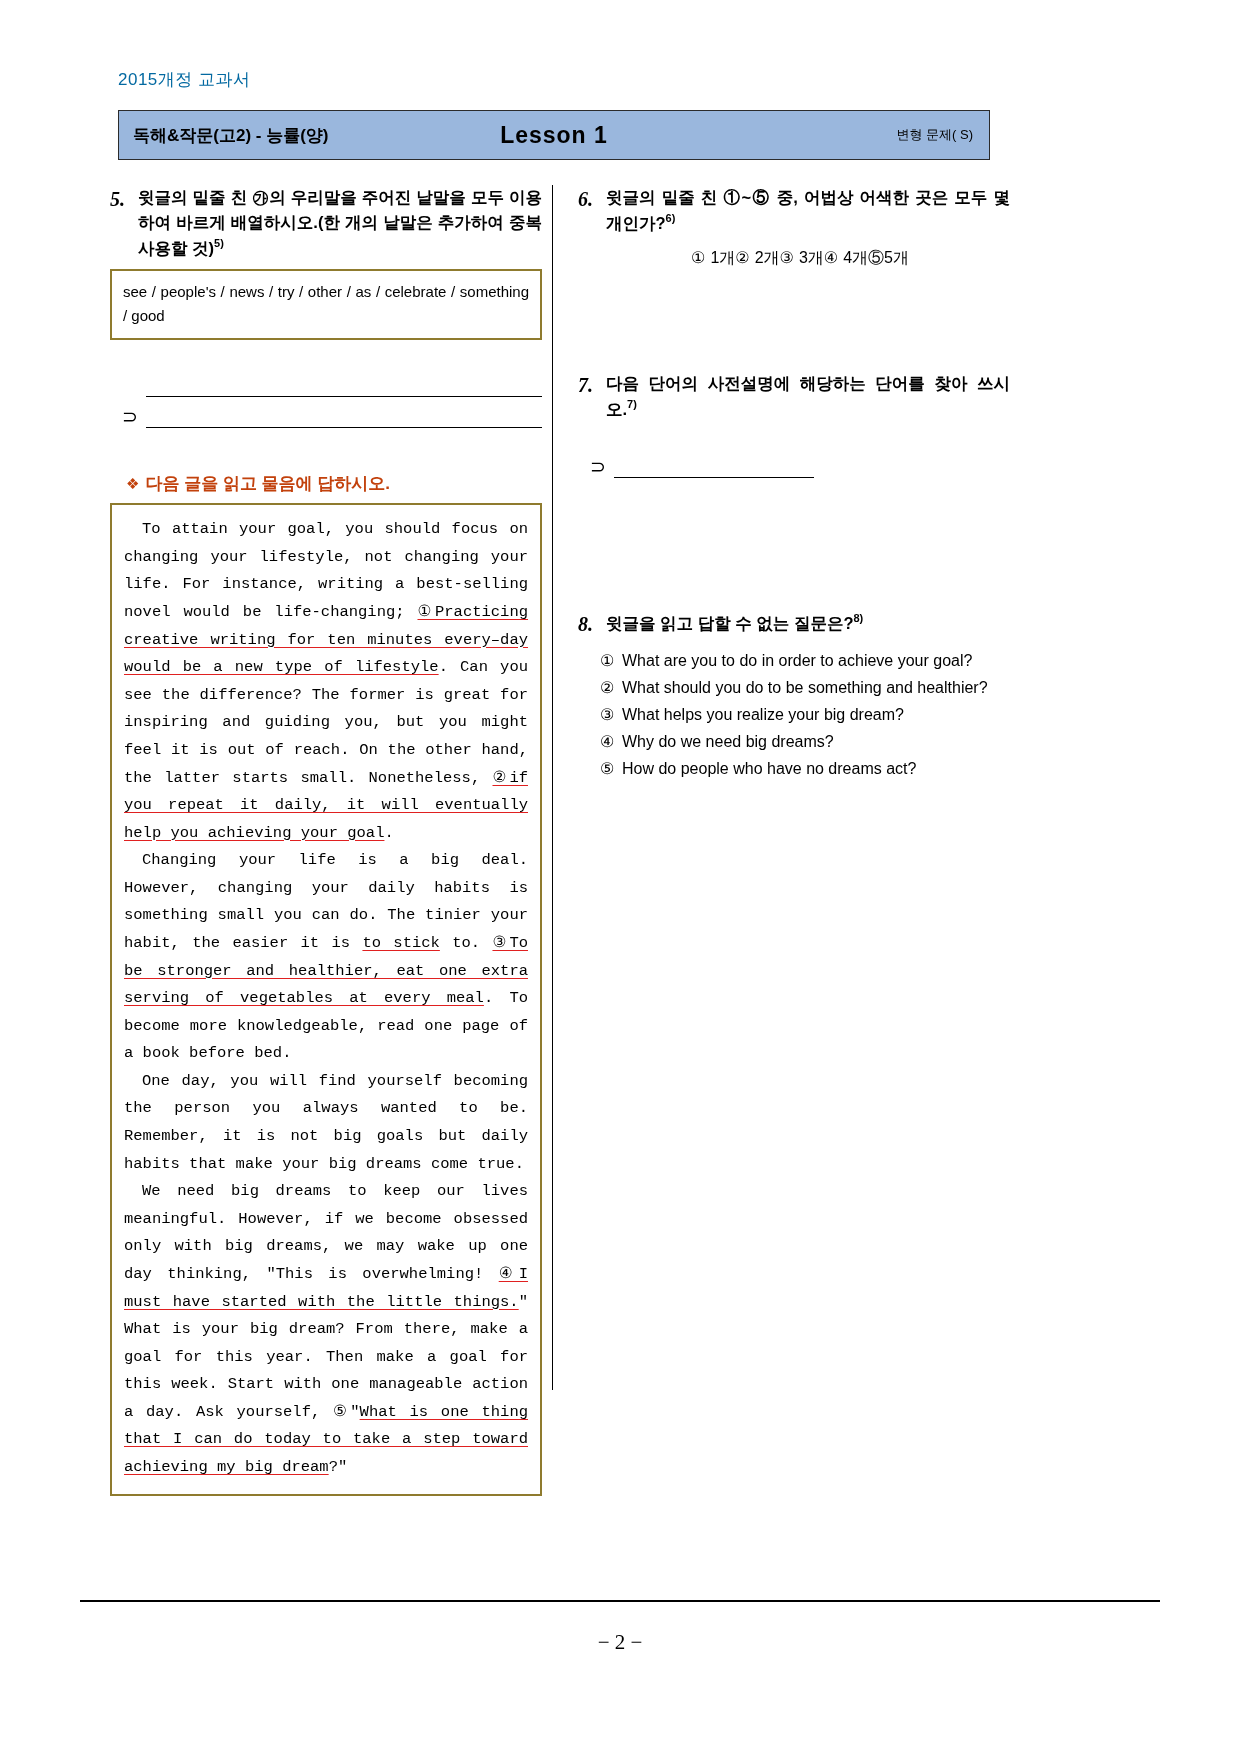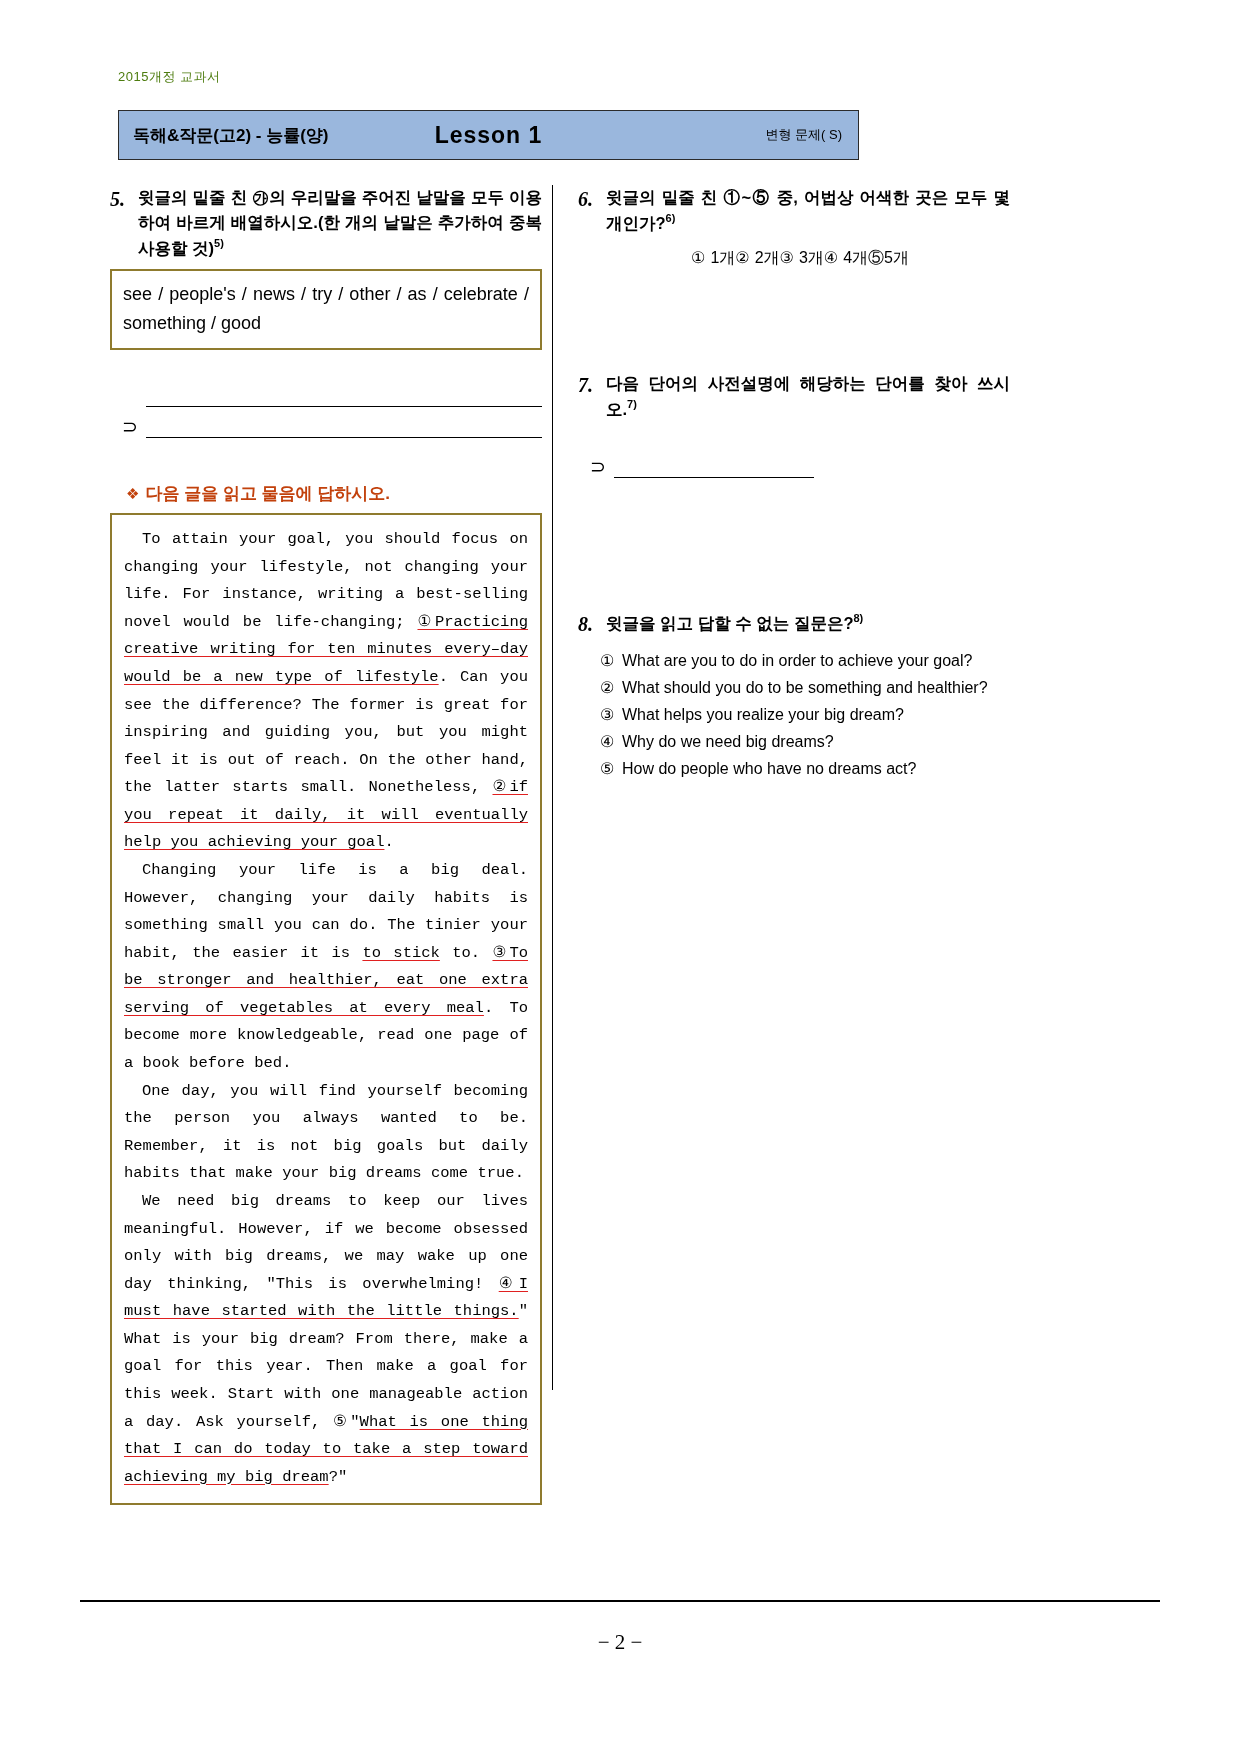--- a/index.html
+++ b/index.html
@@ -21,31 +21,31 @@
     height: 1752px;
     box-sizing: border-box;
     padding: 0;
   }
 
   
   .doc-label {
     position: absolute;
     left: 118px;
     top: 68px;
-    font-size: 13px;
+    font-size: 17px;
     letter-spacing: .5px;
-    color: #4d7c0f;
+    color: #0369a1;
   }
 
   
   .header-bar {
     position: absolute;
     left: 118px;
     top: 110px;
-    width: 741px;
+    width: 872px;
     height: 50px;
     background: #9ab7dd;
     border: 1px solid #2b2b2b;
     box-sizing: border-box;
     display: flex;
     align-items: center;
   }
   .header-left {
     font-size: 17px;
     font-weight: 700;
@@ -119,21 +119,21 @@
     vertical-align: super;
     font-weight: 700;
   }
 
   
   .olive-box {
     border: 2px solid #8f7b2e;
     box-sizing: border-box;
     padding: 9px 11px 10px 11px;
     margin-top: 8px;
-    font-size: 18px;
+    font-size: 15px;
     line-height: 1.62;
     text-align: justify;
     text-justify: inter-word;
     font-weight: 400;
   }
   .olive-box.passage {
     padding: 11px 12px 12px 12px;
     line-height: 1.78;
     font-size: 15.5px;
     font-family: Liberation Mono, monospace;

